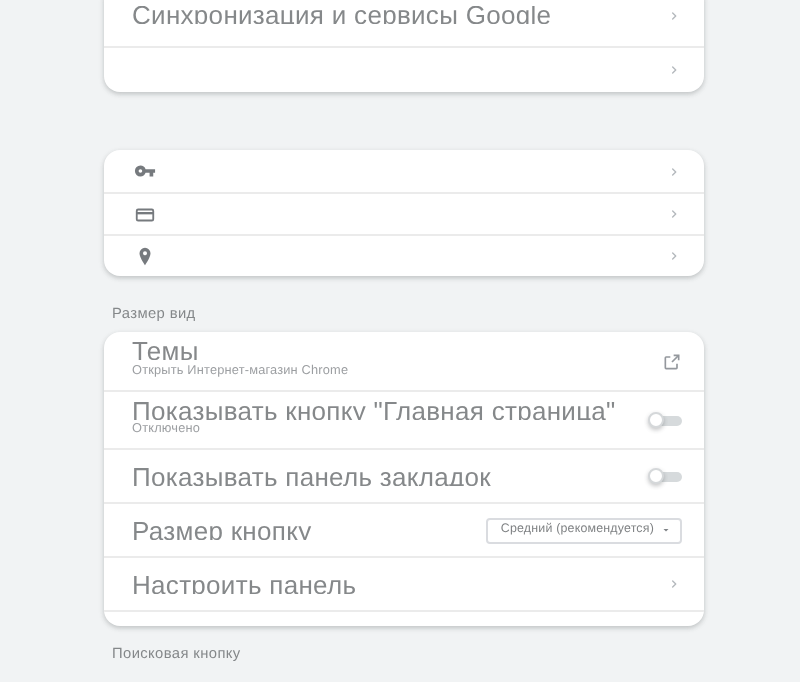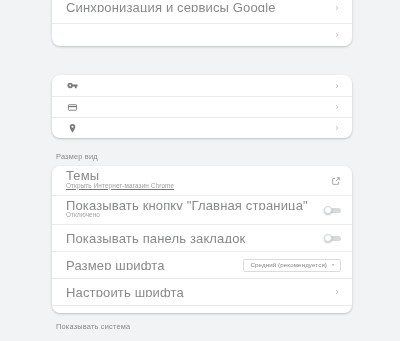--- a/index.html
+++ b/index.html
@@ -292,21 +292,21 @@
             <path d="M9.29 6.71a1 1 0 0 0 0 1.41L13.17 12l-3.88 3.88a1 1 0 1 0 1.42 1.41l4.59-4.58a1 1 0 0 0 0-1.42L10.71 6.71a1 1 0 0 0-1.42 0z"></path>
           </svg>
       </div>
     </div>
   </div>
 
   <div class="section-title" style="top:152px;">Размер вид</div>
 
   <div class="card" id="appearance-card" style="top:166px; height:147px;">
 
-    <div class="row twoline" style="height:29px;text-decoration:underline;">
+    <div class="row twoline" style="height:29px;">
       <div class="row-text">
         <div class="label">Темы</div>
         <div class="sublabel">Открыть Интернет-магазин Chrome</div>
       </div>
       <div class="extlink">
         <svg viewBox="0 0 24 24" width="10" height="10" fill="none" stroke="currentColor" stroke-width="2">
             <path d="M14 4h6v6"></path>
             <path d="M20 4l-8 8"></path>
             <path d="M18 14v5a1 1 0 0 1-1 1H5a1 1 0 0 1-1-1V7a1 1 0 0 1 1-1h5"></path>
           </svg>
@@ -329,47 +329,47 @@
         <div class="label">Показывать панель закладок</div>
       </div>
       <div class="toggle">
         <div class="track"></div>
         <div class="knob"></div>
       </div>
     </div>
 
     <div class="row" style="height:27px;">
       <div class="row-text">
-        <div class="label">Размер шрифта</div>
+        <div class="label">Размер кнопку</div>
       </div>
       <div class="select" style="min-width:94px;">
         <span class="sel-val">Средний (рекомендуется)</span>
         <span class="caret">
           <svg viewBox="0 0 24 24" width="6" height="6" fill="currentColor">
               <path d="M7 10l5 5 5-5z"></path>
             </svg>
         </span>
       </div>
     </div>
 
     <div class="row" style="height:27px;">
       <div class="row-text">
-        <div class="label">Настроить шрифта</div>
+        <div class="label">Настроить панель</div>
       </div>
       <div class="chevron">
         <svg viewBox="0 0 24 24" width="8" height="8" fill="currentColor">
             <path d="M9.29 6.71a1 1 0 0 0 0 1.41L13.17 12l-3.88 3.88a1 1 0 1 0 1.42 1.41l4.59-4.58a1 1 0 0 0 0-1.42L10.71 6.71a1 1 0 0 0-1.42 0z"></path>
           </svg>
       </div>
     </div>
 
     <div class="row" style="height:27px;">
 
       <div class="select" style="min-width:94px;">
         
         
       </div>
     </div>
   </div>
 
-  <div class="section-title" style="top:322px;">Показывать система</div>
+  <div class="section-title" style="top:322px;">Поисковая кнопку</div>
 
 </div>
 
 </body></html>

